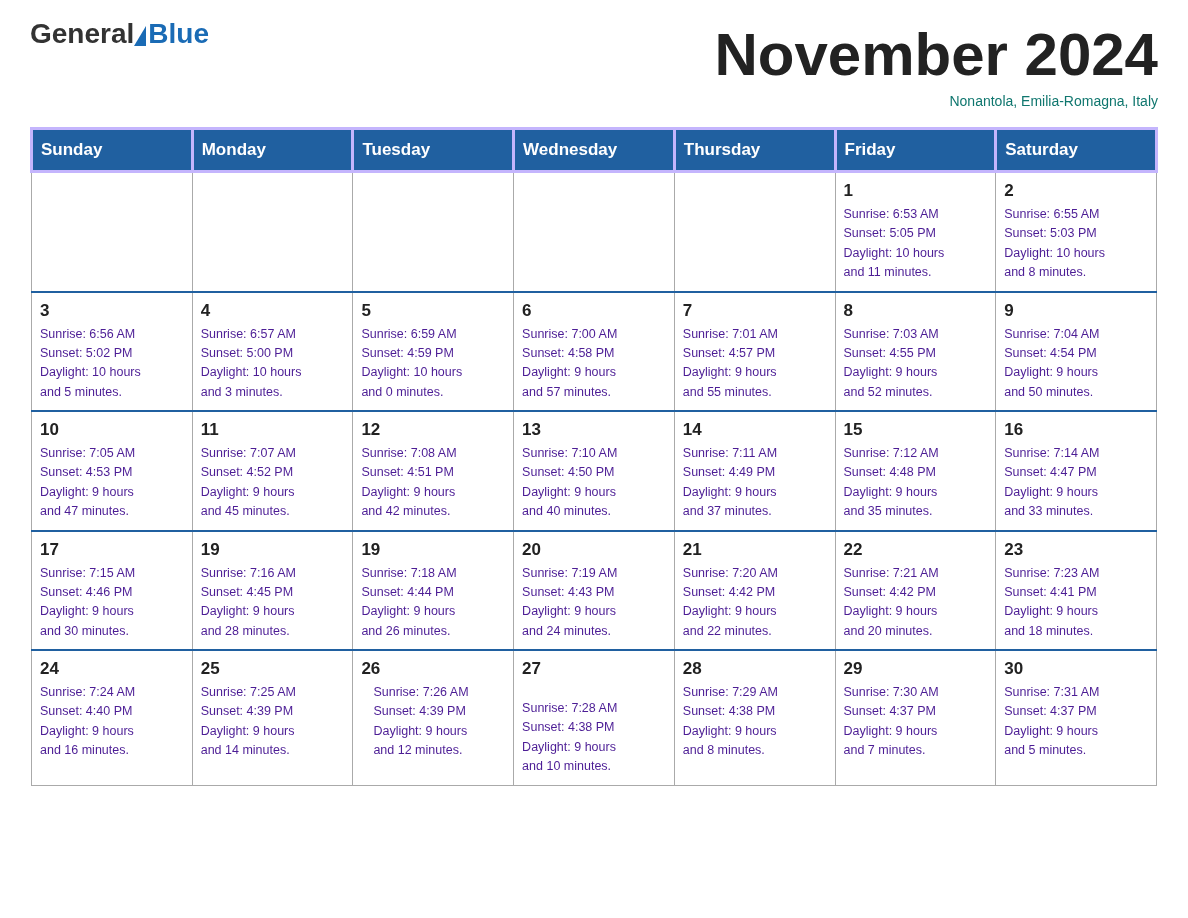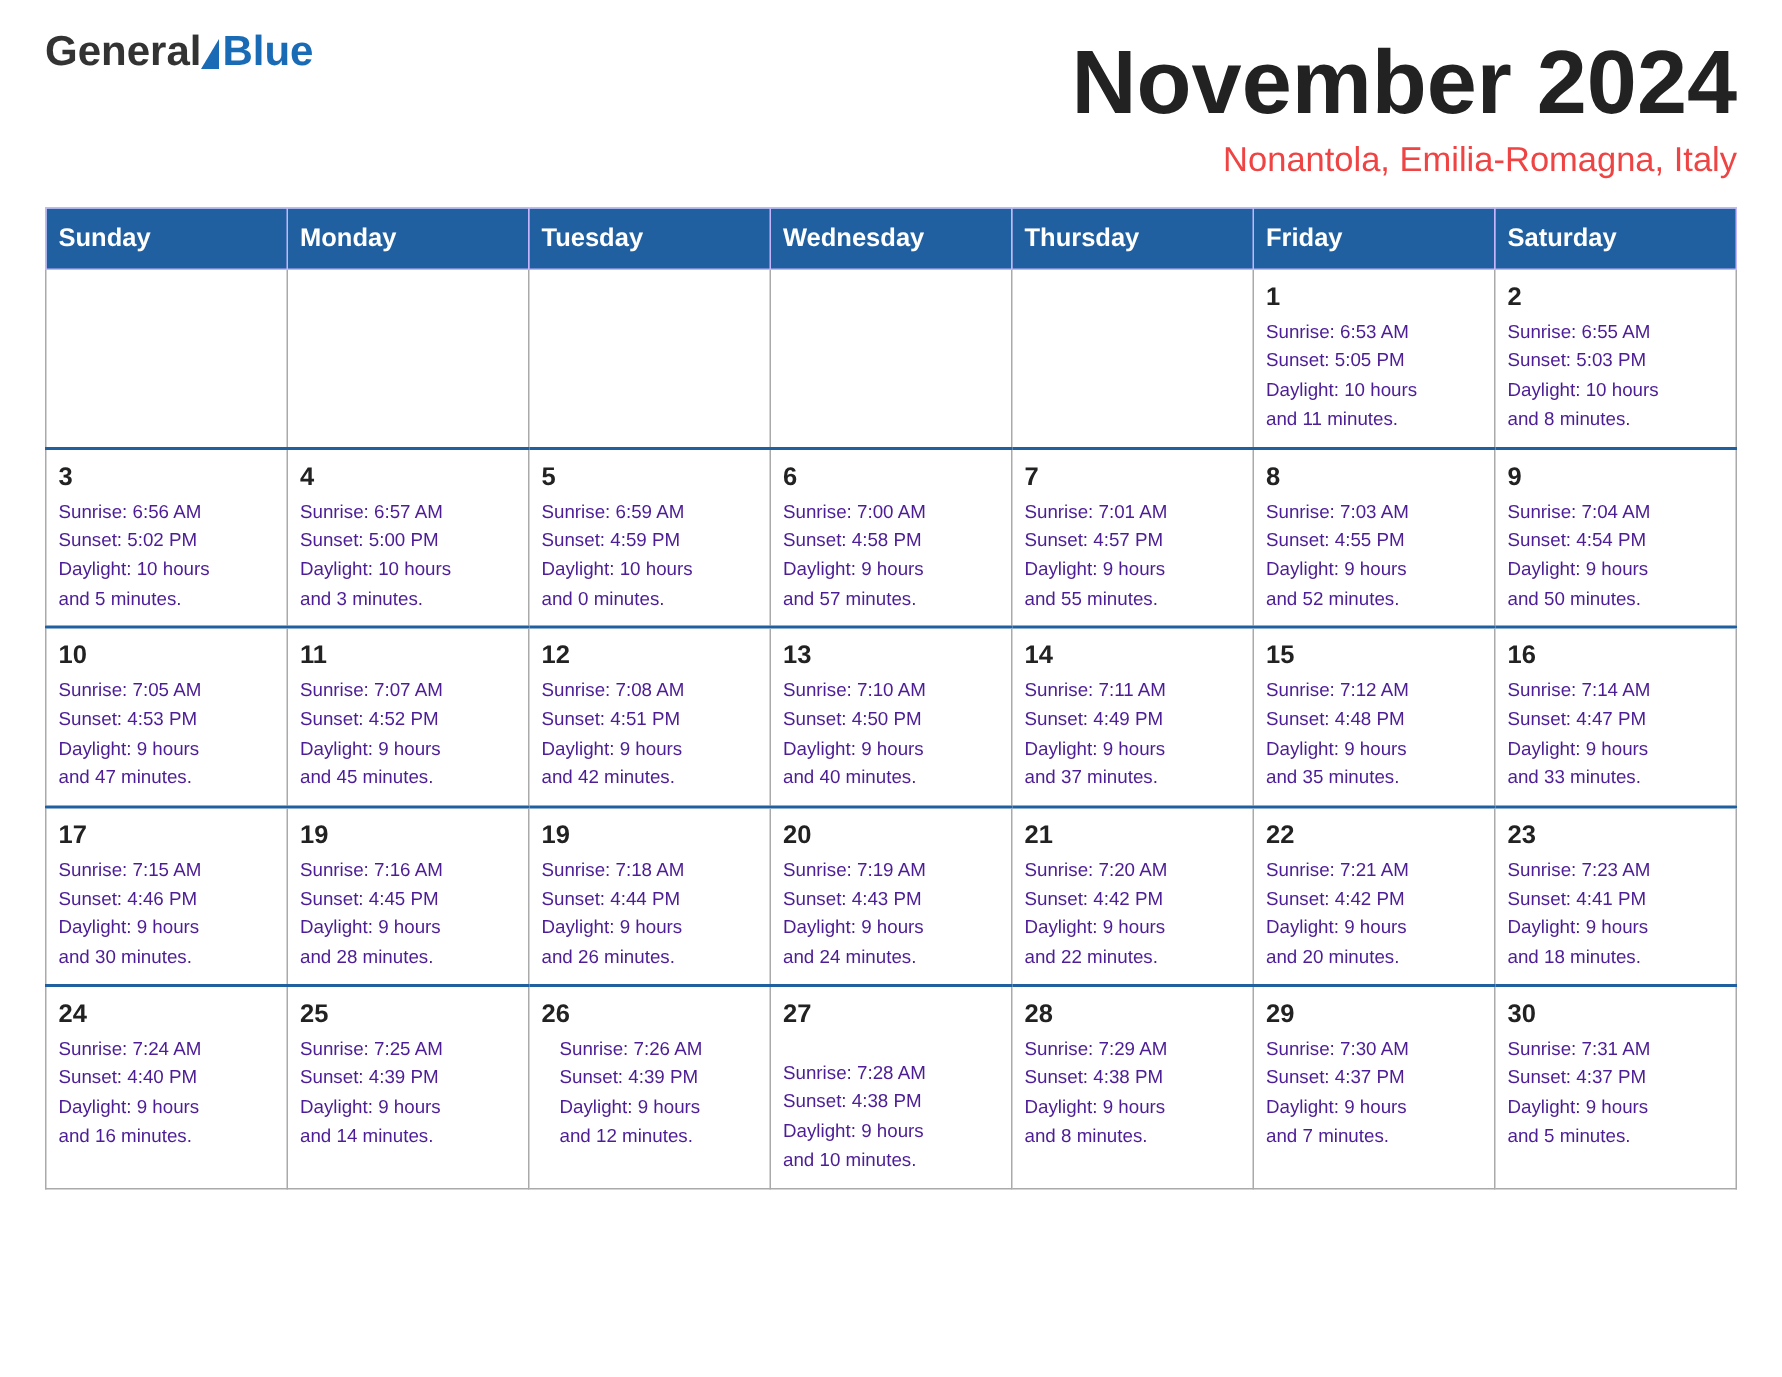--- a/index.html
+++ b/index.html
@@ -46,37 +46,37 @@
     }
     .title-block {
       text-align: right;
     }
     .main-title {
       font-size: 60px;
       font-weight: bold;
       color: #222;
     }
     .subtitle {
-      font-size: 23px;
-      color: #ef4444;
+      font-size: 14px;
+      color: #0f766e;
       margin-top: 4px;
     }
     .calendar {
       width: 100%;
       border-collapse: collapse;
       border: 1px solid #999;
     }
     .calendar th {
       background: #2060a0;
       color: #fff;
       font-size: 17px;
       font-weight: bold;
       padding: 10px 8px;
       text-align: left;
-      border: 1px solid #c4b5fd;
+      border: 3px solid #c4b5fd;
     }
     .calendar td {
       vertical-align: top;
       padding: 8px 8px 8px 8px;
       border: 1px solid #aaa;
       width: 14.28%;
       min-height: 110px;
       font-size: 13px;
       color: #222;
       background: #fff;

